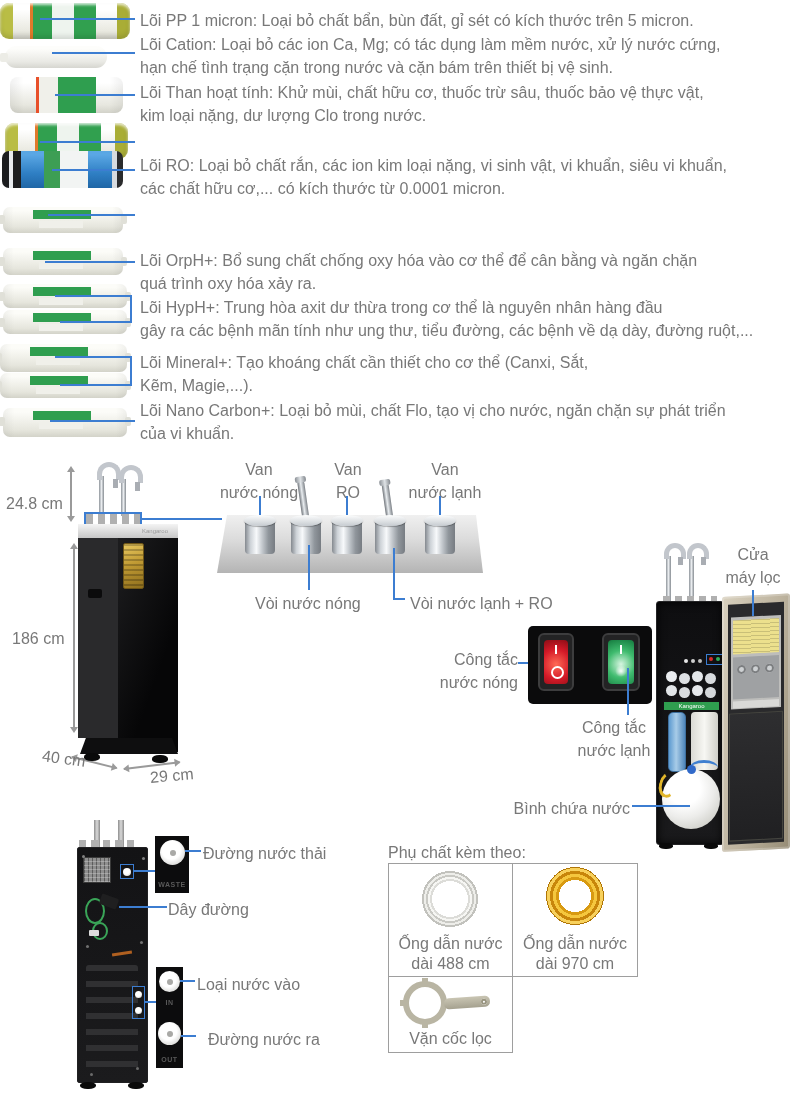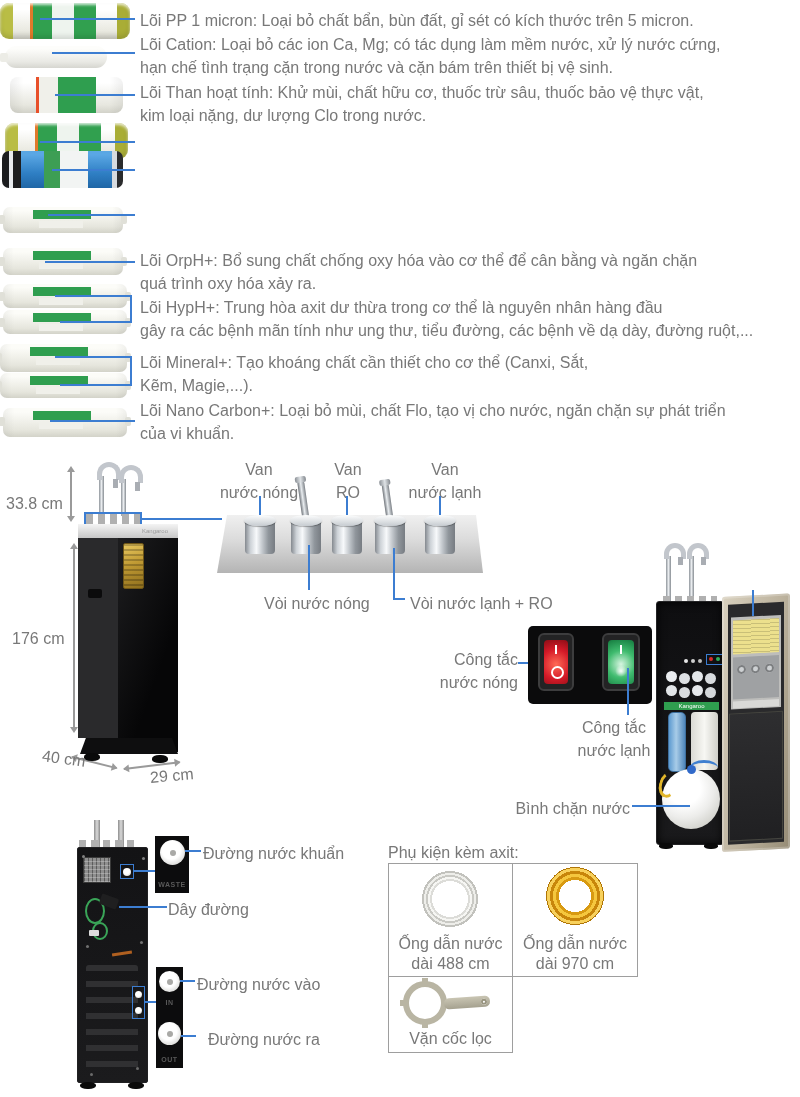--- a/index.html
+++ b/index.html
@@ -142,33 +142,35 @@
   <i class="ln" style="left:55px;top:356px;width:77px"></i>
   <i class="ln" style="left:60px;top:384px;width:72px"></i>
   <i class="lnv" style="left:130px;top:356px;height:30px"></i>
   <i class="ln" style="left:50px;top:420px;width:85px"></i>
 
   <div class="lbl" style="left:140px;top:9px;width:656px">Lõi PP 1 micron: Loại bỏ chất bẩn, bùn đất, gỉ sét có kích thước trên 5 micron.</div>
   <div class="lbl" style="left:140px;top:33px;width:656px">Lõi Cation: Loại bỏ các ion Ca, Mg; có tác dụng làm mềm nước, xử lý nước cứng,
 hạn chế tình trạng cặn trong nước và cặn bám trên thiết bị vệ sinh.</div>
   <div class="lbl" style="left:140px;top:81px;width:656px">Lõi Than hoạt tính: Khử mùi, chất hữu cơ, thuốc trừ sâu, thuốc bảo vệ thực vật,
 kim loại nặng, dư lượng Clo trong nước.</div>
+  <div class="lbl" style="left:140px;top:154px;width:656px">Lõi RO: Loại bỏ chất rắn, các ion kim loại nặng, vi sinh vật, vi khuẩn, siêu vi khuẩn,
+các chất hữu cơ,... có kích thước từ 0.0001 micron.</div>
   <div class="lbl" style="left:140px;top:296px;width:660px">Lõi HypH+: Trung hòa axit dư thừa trong cơ thể là nguyên nhân hàng đầu
 gây ra các bệnh mãn tính như ung thư, tiểu đường, các bệnh về dạ dày, đường ruột,...</div>
   <div class="lbl" style="left:140px;top:249px;width:656px">Lõi OrpH+: Bổ sung chất chống oxy hóa vào cơ thể để cân bằng và ngăn chặn
 quá trình oxy hóa xảy ra.</div>
   <div class="lbl" style="left:140px;top:351px;width:656px">Lõi Mineral+: Tạo khoáng chất cần thiết cho cơ thể (Canxi, Sắt,
 Kẽm, Magie,...).</div>
   <div class="lbl" style="left:140px;top:399px;width:656px">Lõi Nano Carbon+: Loại bỏ mùi, chất Flo, tạo vị cho nước, ngăn chặn sự phát triển
 của vi khuẩn.</div>
 
   <i class="varr" style="left:70px;top:472px;height:44px"></i>
-  <div class="lbl" style="left:6px;top:492px">33.8 cm</div>
+  <div class="lbl" style="left:6px;top:492px">24.8 cm</div>
   <i class="varr" style="left:73px;top:549px;height:178px"></i>
-  <div class="lbl" style="left:12px;top:627px">176 cm</div>
+  <div class="lbl" style="left:12px;top:627px">186 cm</div>
   <i class="arr" style="left:72px;top:756px;width:46px;transform:rotate(14deg)"></i>
   <div class="lbl" style="left:42px;top:747px;transform:rotate(8deg)">40 cm</div>
   <i class="arr" style="left:124px;top:768px;width:56px;transform:rotate(-7deg)"></i>
   <div class="lbl" style="left:150px;top:764px;transform:rotate(-5deg)">29 cm</div>
 
   <i class="stem" style="left:99px;top:476px;height:40px"></i>
   <i class="hook" style="left:97px;top:462px;width:24px;height:18px"></i>
   <i class="tip" style="left:113px;top:479px;height:9px"></i>
   <i class="stem" style="left:121px;top:479px;height:37px"></i>
   <i class="hook" style="left:119px;top:465px;width:24px;height:18px"></i>
@@ -198,21 +200,21 @@
   <i class="lnv" style="left:439px;top:496px;height:26px"></i>
   <div class="panel" style="left:217px;top:515px;width:266px;height:58px"></div>
   <i class="spout" style="left:303px;top:481px;height:42px;transform:rotate(-8deg)"></i>
   <i class="spout" style="left:387px;top:484px;height:39px;transform:rotate(-8deg)"></i>
   <div class="knob" style="left:245px;top:520px"></div>
   <div class="knob" style="left:291px;top:520px"></div>
   <div class="knob" style="left:332px;top:520px"></div>
   <div class="knob" style="left:375px;top:520px"></div>
   <div class="knob" style="left:425px;top:520px"></div>
   <i class="lnv" style="left:308px;top:545px;height:45px"></i>
-  <div class="lbl" style="left:264px;top:592px">Vòi nước nóng</div>
+  <div class="lbl" style="left:255px;top:592px">Vòi nước nóng</div>
   <i class="lnv" style="left:393px;top:548px;height:52px"></i>
   <i class="ln" style="left:393px;top:598px;width:12px"></i>
   <div class="lbl" style="left:410px;top:592px">Vòi nước lạnh + RO</div>
 
   <div class="lbl r" style="left:428px;top:648px;width:90px">Công tắc
 nước nóng</div>
   <i class="ln" style="left:518px;top:662px;width:24px"></i>
   <div class="swbox" style="left:528px;top:626px;width:124px;height:78px"></div>
   <div class="rockout" style="left:538px;top:633px;width:36px;height:58px"></div>
   <div class="rockred" style="left:544px;top:640px;width:24px;height:44px"></div>
@@ -249,22 +251,24 @@
     <div style="left:9px;top:21px;width:50px;height:92px;background:#bdbdbb"></div>
     <div class="ysticker" style="left:11px;top:24px;width:46px;height:34px"></div>
     <div class="gpanel" style="left:11px;top:61px;width:46px;height:42px">
         <i style="left:4px"></i>
         <i style="left:18px"></i>
         <i style="left:32px"></i>
       </div>
     <div style="left:11px;top:105px;width:46px;height:7px;background:#d9d9d7"></div>
     <div class="dglass" style="left:7px;top:117px;width:54px;height:128px"></div>
   </div>
+  <div class="lbl c" style="left:710px;top:543px;width:86px">Cửa
+máy lọc</div>
   <i class="lnv" style="left:752px;top:590px;height:26px"></i>
-  <div class="lbl r" style="left:510px;top:797px;width:120px">Bình chặn nước</div>
+  <div class="lbl r" style="left:510px;top:797px;width:120px">Bình chứa nước</div>
   <i class="ln" style="left:632px;top:805px;width:58px"></i>
 
   <i class="pipe" style="left:94px;top:820px;width:6px;height:30px"></i>
   <i class="pipe" style="left:118px;top:820px;width:6px;height:30px"></i>
   <i class="nozrow" style="left:79px;top:840px;width:58px;height:9px"></i>
   <div class="backm" style="left:77px;top:847px;width:71px;height:236px"></div>
   <div class="ventgrid" style="left:83px;top:857px;width:28px;height:26px"></div>
   <i class="port" style="left:123px;top:868px;width:8px;height:8px"></i>
   <i class="hl" style="left:120px;top:864px;width:14px;height:15px;border-width:1.5px"></i>
   <i class="wirearc" style="left:85px;top:898px;width:20px;height:26px"></i>
@@ -280,41 +284,41 @@
   <i class="foot" style="left:80px;top:1082px;width:16px;height:7px"></i>
   <i class="foot" style="left:128px;top:1082px;width:16px;height:7px"></i>
 
   <div class="inset" style="left:155px;top:836px;width:34px;height:57px"></div>
   <i class="port" style="left:160px;top:840px;width:25px;height:25px">
       <i></i>
     </i>
   <div class="tag" style="left:155px;top:880px;width:34px">WASTE</div>
   <i class="ln" style="left:134px;top:870px;width:21px"></i>
   <i class="ln" style="left:185px;top:850px;width:16px"></i>
-  <div class="lbl" style="left:203px;top:842px">Đường nước khuẩn</div>
+  <div class="lbl" style="left:203px;top:842px">Đường nước thải</div>
 
   <i class="ln" style="left:119px;top:906px;width:48px"></i>
   <div class="lbl" style="left:168px;top:898px">Dây đường</div>
 
   <div class="inset" style="left:156px;top:967px;width:27px;height:101px"></div>
   <i class="port" style="left:159px;top:971px;width:21px;height:21px">
       <i></i>
     </i>
   <div class="tag" style="left:156px;top:998px;width:27px">IN</div>
   <i class="port" style="left:158px;top:1022px;width:23px;height:23px">
       <i></i>
     </i>
   <div class="tag" style="left:156px;top:1055px;width:27px">OUT</div>
   <i class="ln" style="left:145px;top:1001px;width:11px"></i>
   <i class="ln" style="left:180px;top:980px;width:15px"></i>
-  <div class="lbl" style="left:197px;top:973px">Đường nước vào</div>
+  <div class="lbl" style="left:197px;top:973px">Loại nước vào</div>
   <i class="ln" style="left:181px;top:1035px;width:15px"></i>
   <div class="lbl" style="left:208px;top:1028px">Đường nước ra</div>
 
-  <div class="lbl" style="left:388px;top:841px">Phụ kiện kèm axit:</div>
+  <div class="lbl" style="left:388px;top:841px">Phụ chất kèm theo:</div>
   <div class="acell" style="left:388px;top:863px;width:125px;height:114px"></div>
   <div class="acell" style="left:512px;top:863px;width:126px;height:114px"></div>
   <div class="acell" style="left:388px;top:976px;width:125px;height:77px"></div>
   <i class="coil coilw" style="left:418px;top:867px;width:64px;height:64px"></i>
   <i class="coil coily" style="left:543px;top:864px;width:64px;height:64px"></i>
   <div class="lbl c" style="left:389px;top:934px;width:123px;line-height:20px">Ống dẫn nước
 dài 488 cm</div>
   <div class="lbl c" style="left:513px;top:934px;width:124px;line-height:20px">Ống dẫn nước
 dài 970 cm</div>
   <i class="wring" style="left:403px;top:981px;width:44px;height:44px"></i>

